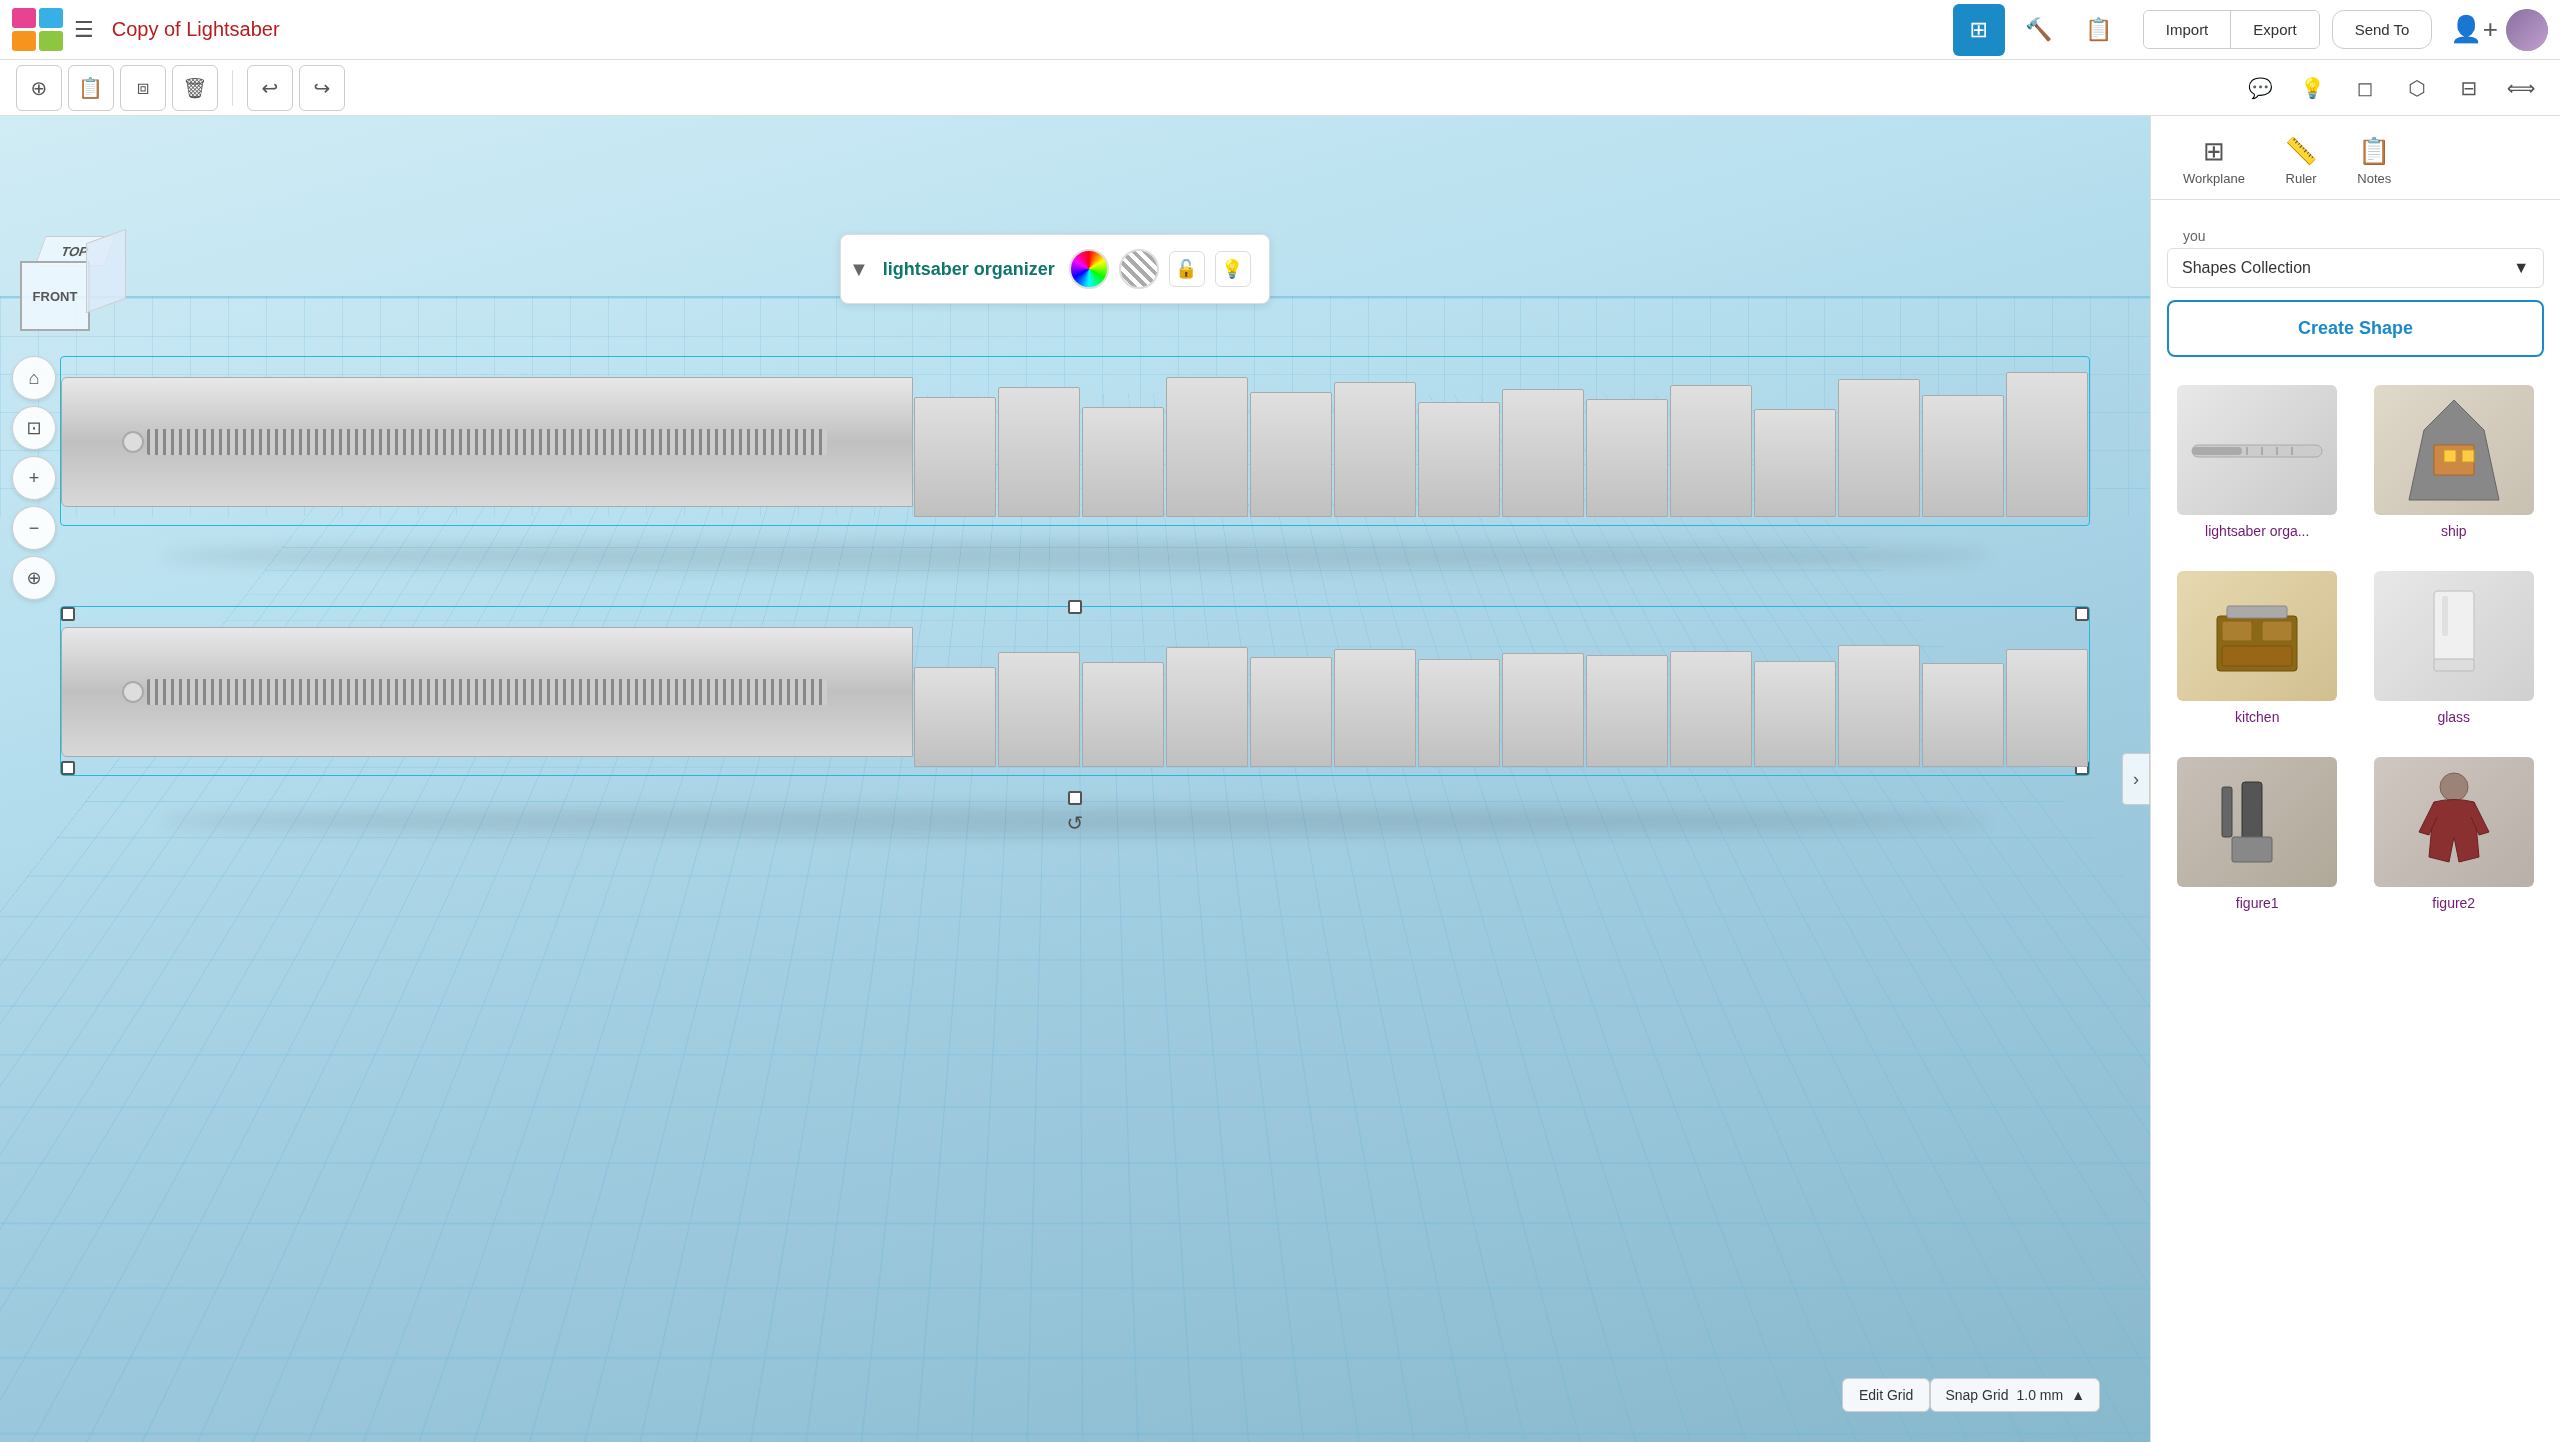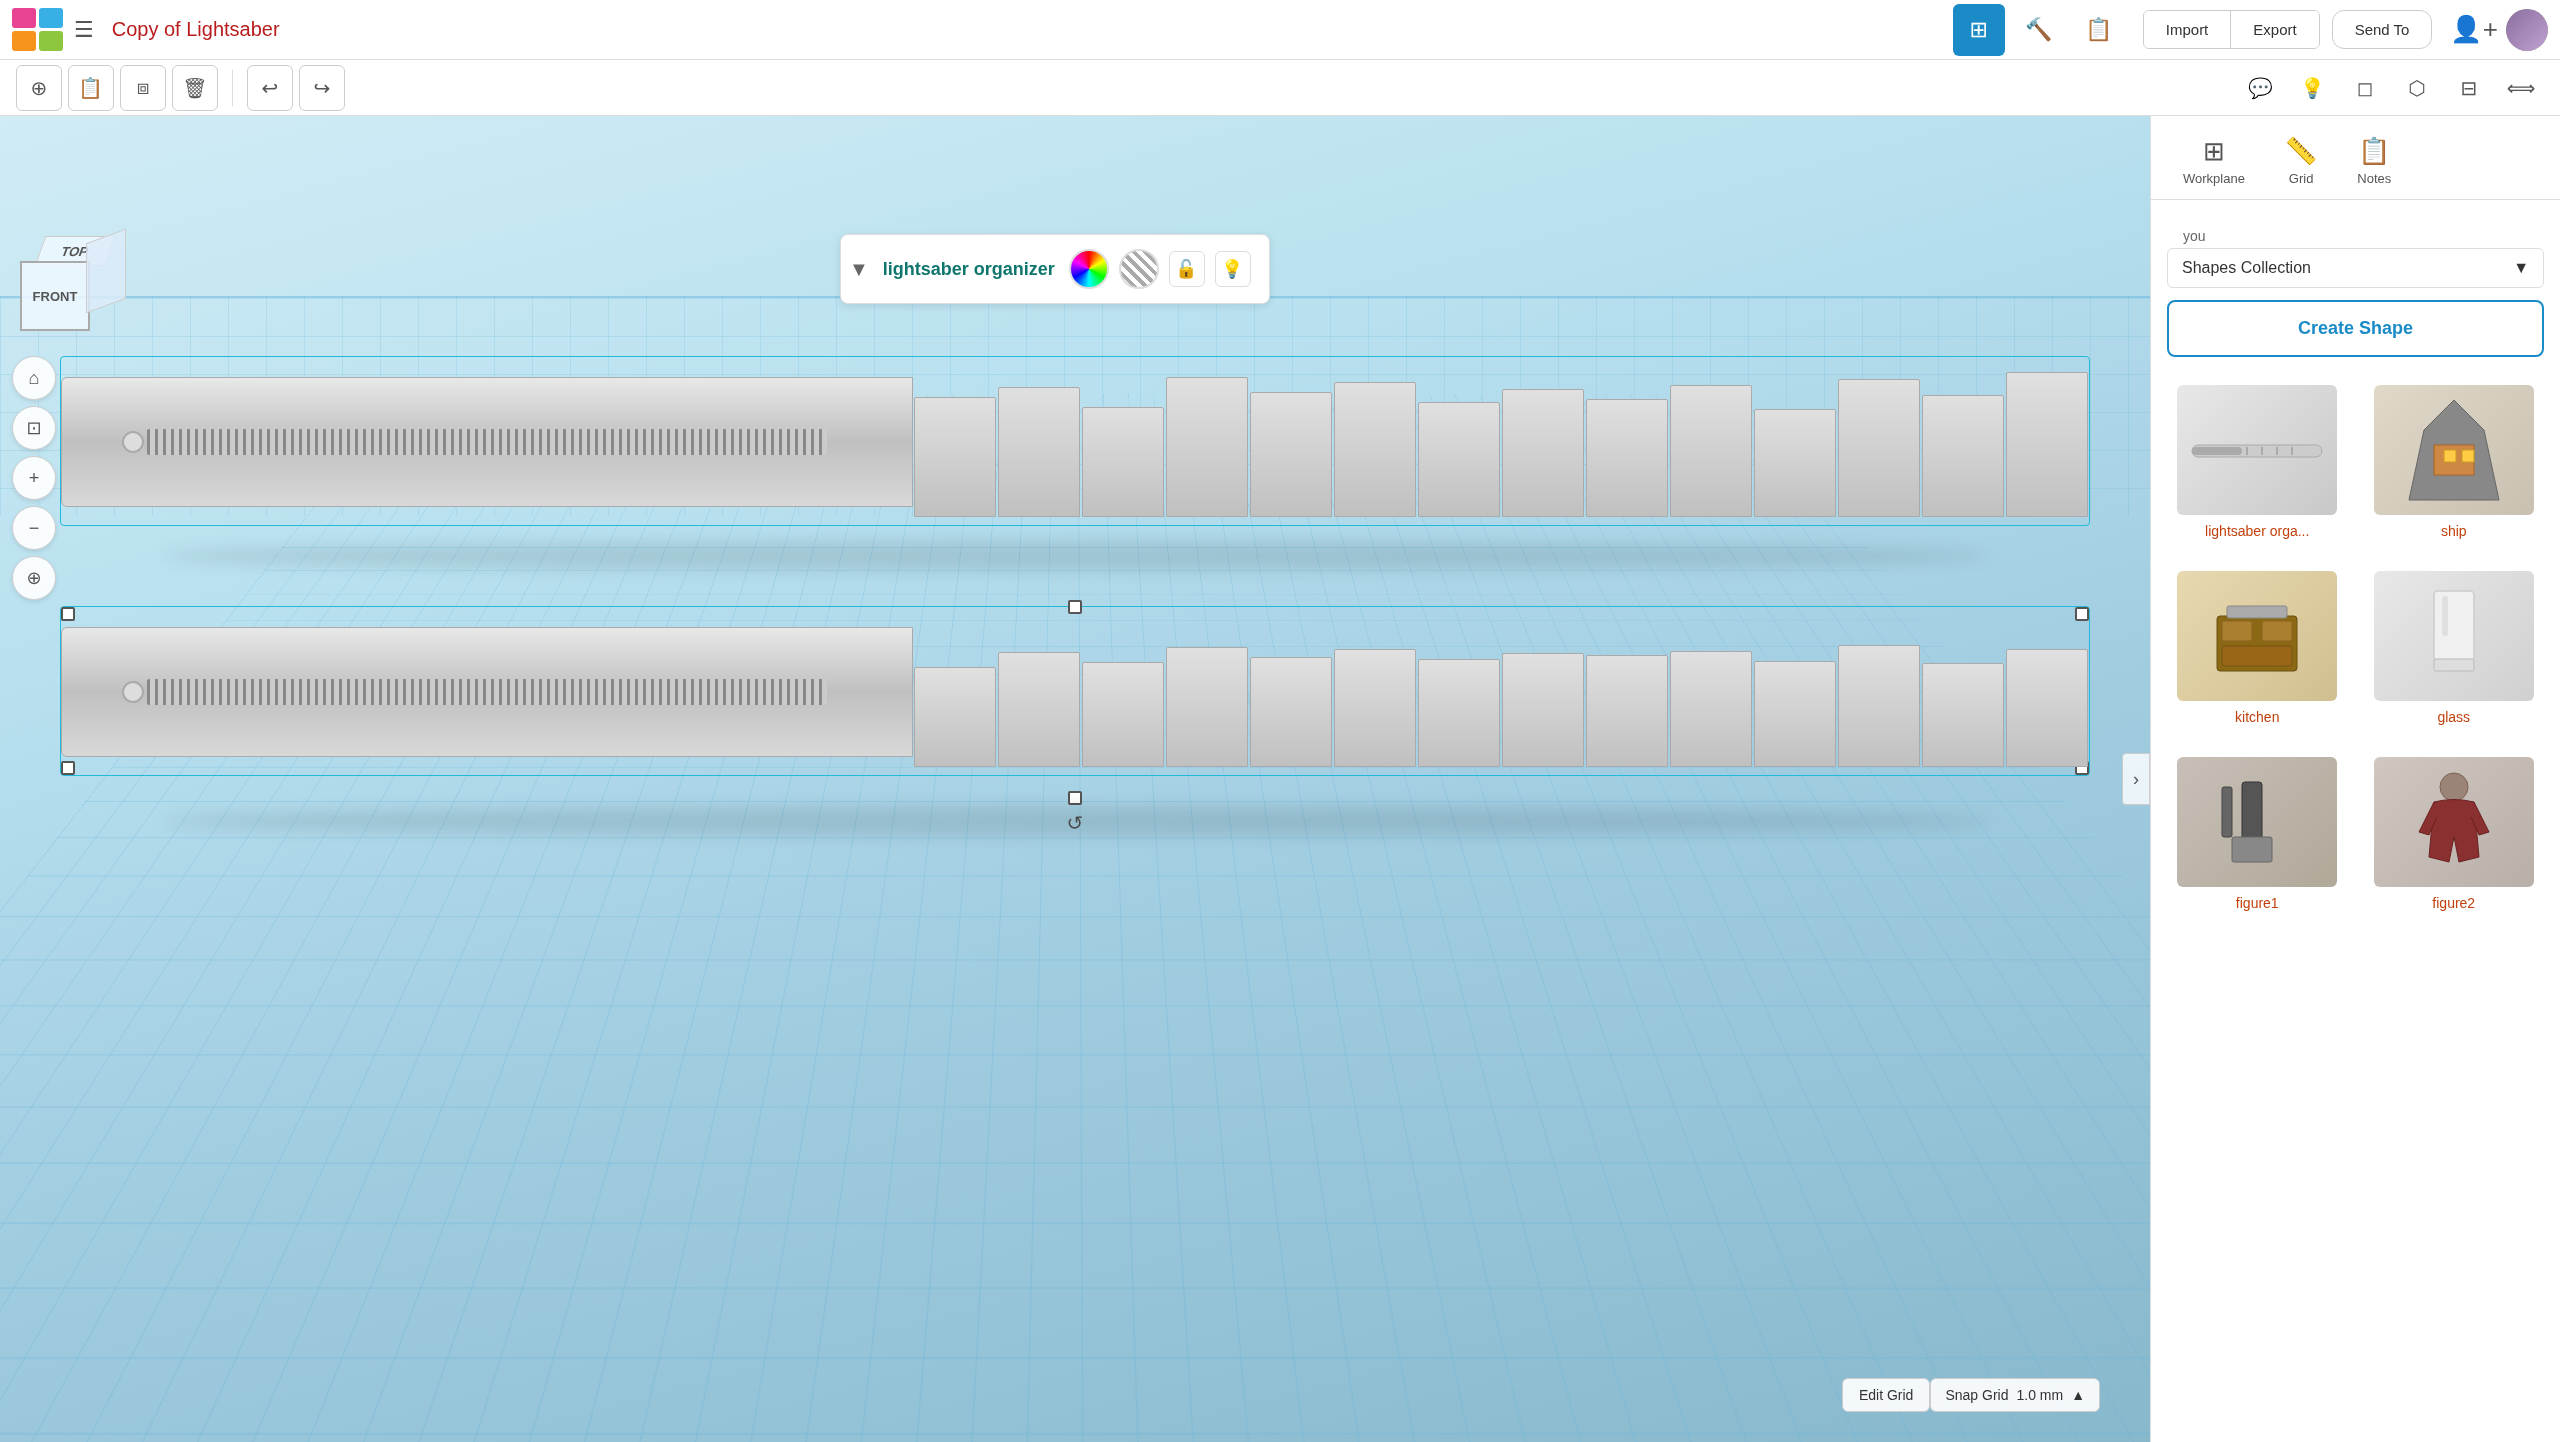--- a/index.html
+++ b/index.html
@@ -247,21 +247,21 @@
     }
     .shape-item {
       display: flex; flex-direction: column; align-items: center;
       gap: 8px; cursor: pointer; padding: 8px; border-radius: 8px;
     }
     .shape-thumb {
       width: 160px; height: 130px; border-radius: 6px;
       overflow: hidden; display: flex; align-items: center; justify-content: center;
       background: #f0f0f0;
     }
-    .shape-name { font-size: 14px; color: #c2410c; text-align: center; }
+    .shape-name { font-size: 14px; color: #701a75; text-align: center; }
 
     
     .thumb-lightsaber {
       background: linear-gradient(135deg, #e8e8e8, #c8c8c8);
       display: flex; align-items: center; justify-content: center;
     }
 
     
     .thumb-ship {
       background: linear-gradient(135deg, #e0d8c8, #c8c0b0);
@@ -518,21 +518,21 @@
 
   <div id="right-panel">
 
     <div id="right-panel-tabs">
       <div class="rp-tab">
         <span class="rp-tab-icon">⊞</span>
         <span class="rp-tab-label">Workplane</span>
       </div>
       <div class="rp-tab">
         <span class="rp-tab-icon">📏</span>
-        <span class="rp-tab-label">Grid</span>
+        <span class="rp-tab-label">Ruler</span>
       </div>
       <div class="rp-tab">
         <span class="rp-tab-icon">📋</span>
         <span class="rp-tab-label">Notes</span>
       </div>
     </div>
 
     <div id="shapes-collection">
       <div id="you-label">you</div>
       <div id="collection-selector">

